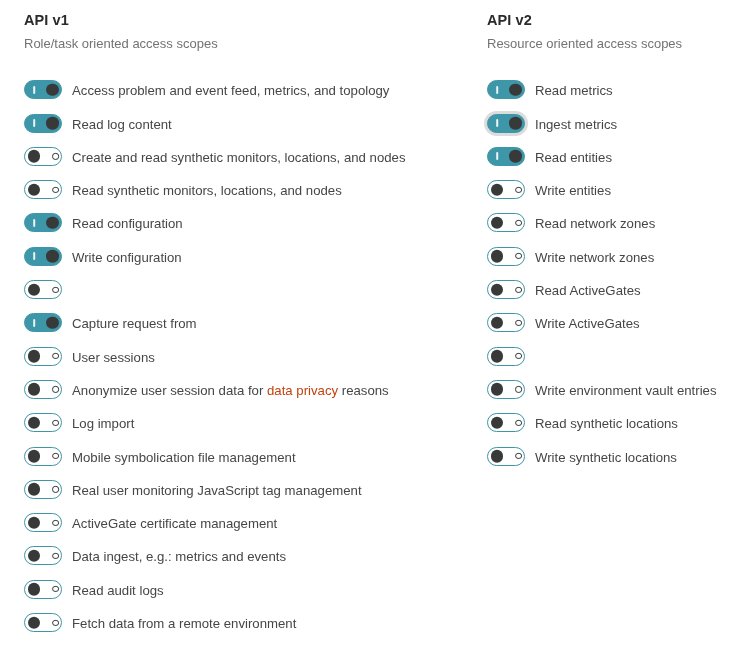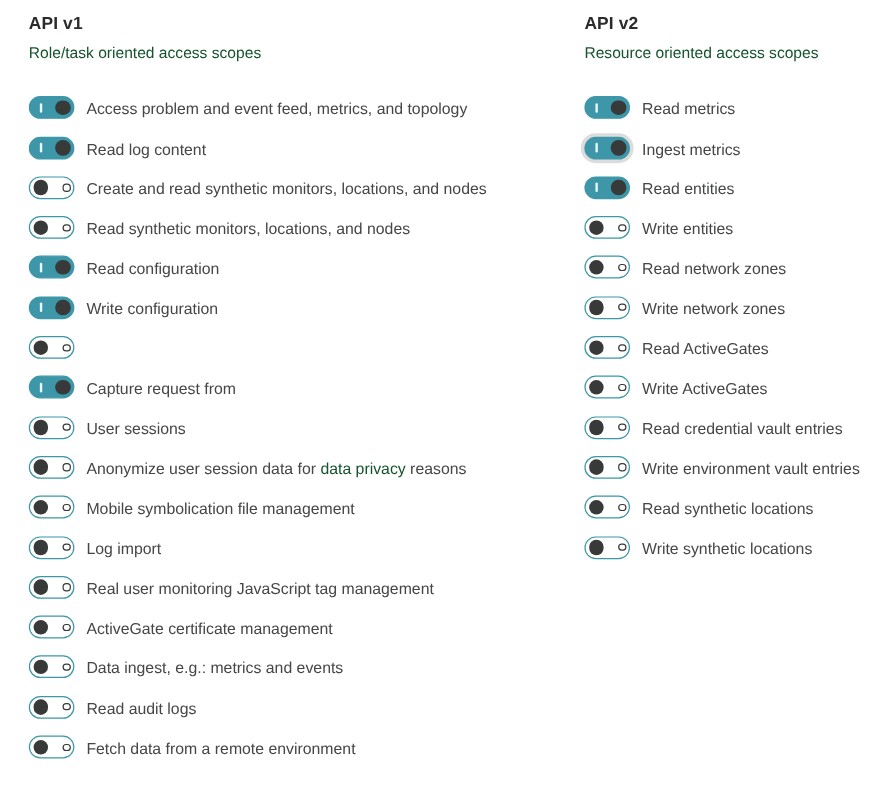--- a/index.html
+++ b/index.html
@@ -34,21 +34,21 @@
     font-size: 14.5px;
     font-weight: bold;
     color: #2a2b2b;
     margin: 11px 0 0 0;
     line-height: 18px;
     letter-spacing: 0.1px;
   }
   .col-subtitle {
     font-size: 13px;
     font-weight: normal;
-    color: #14532d;
+    color: #737373;
     margin: 7px 0 0 0;
     line-height: 16px;
   }
 
   .scope-list {
     list-style: none;
     margin: 0;
     padding: 0;
     position: absolute;
     top: 66px;
@@ -124,21 +124,21 @@
     background: transparent;
   }
 
   .scope-label {
     font-size: 13.2px;
     line-height: 17px;
     color: #454646;
     white-space: nowrap;
   }
   .scope-label .link {
-    color: #14532d;
+    color: #c2410c;
     text-decoration: none;
     cursor: pointer;
   }
 </style>
 </head>
 <body>
 
 <div class="page">
 
   <section class="column left">
@@ -212,28 +212,28 @@
             <span class="knob"></span>
             <span class="mark-o"></span>
           </span>
           <span class="scope-label">Anonymize user session data for <a class="link">data privacy</a> reasons</span>
         </li>
         <li class="scope-row">
           <span class="toggle off" role="switch" aria-checked="false">
             <span class="knob"></span>
             <span class="mark-o"></span>
           </span>
+          <span class="scope-label">Log import</span>
+        </li>
+        <li class="scope-row">
+          <span class="toggle off" role="switch" aria-checked="false">
+            <span class="knob"></span>
+            <span class="mark-o"></span>
+          </span>
           <span class="scope-label">Mobile symbolication file management</span>
-        </li>
-        <li class="scope-row">
-          <span class="toggle off" role="switch" aria-checked="false">
-            <span class="knob"></span>
-            <span class="mark-o"></span>
-          </span>
-          <span class="scope-label">Log import</span>
         </li>
         <li class="scope-row">
           <span class="toggle off" role="switch" aria-checked="false">
             <span class="knob"></span>
             <span class="mark-o"></span>
           </span>
           <span class="scope-label">Real user monitoring JavaScript tag management</span>
         </li>
         <li class="scope-row">
           <span class="toggle off" role="switch" aria-checked="false">
@@ -324,21 +324,20 @@
             <span class="knob"></span>
             <span class="mark-o"></span>
           </span>
           <span class="scope-label">Write ActiveGates</span>
         </li>
         <li class="scope-row">
           <span class="toggle off" role="switch" aria-checked="false">
             <span class="knob"></span>
             <span class="mark-o"></span>
           </span>
-          <span class="scope-label">Read credential vault entries</span>
         </li>
         <li class="scope-row">
           <span class="toggle off" role="switch" aria-checked="false">
             <span class="knob"></span>
             <span class="mark-o"></span>
           </span>
           <span class="scope-label">Write environment vault entries</span>
         </li>
         <li class="scope-row">
           <span class="toggle off" role="switch" aria-checked="false">

